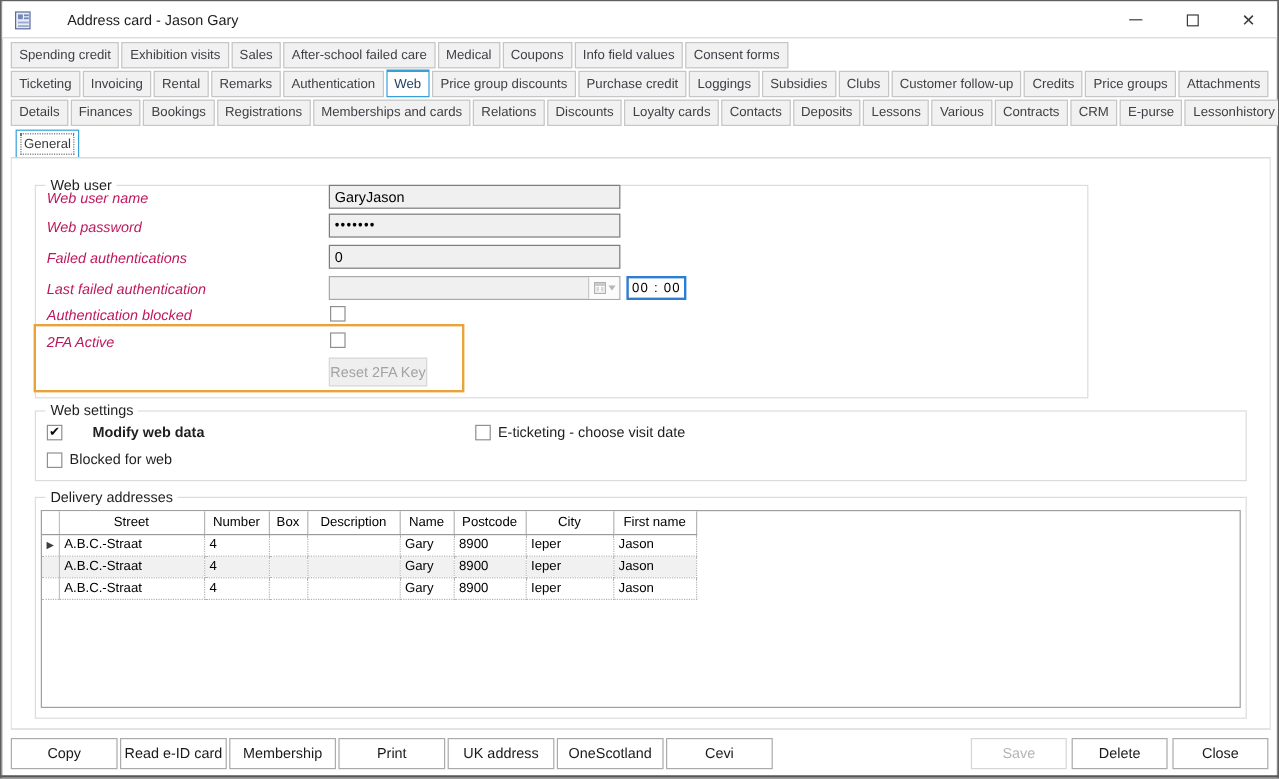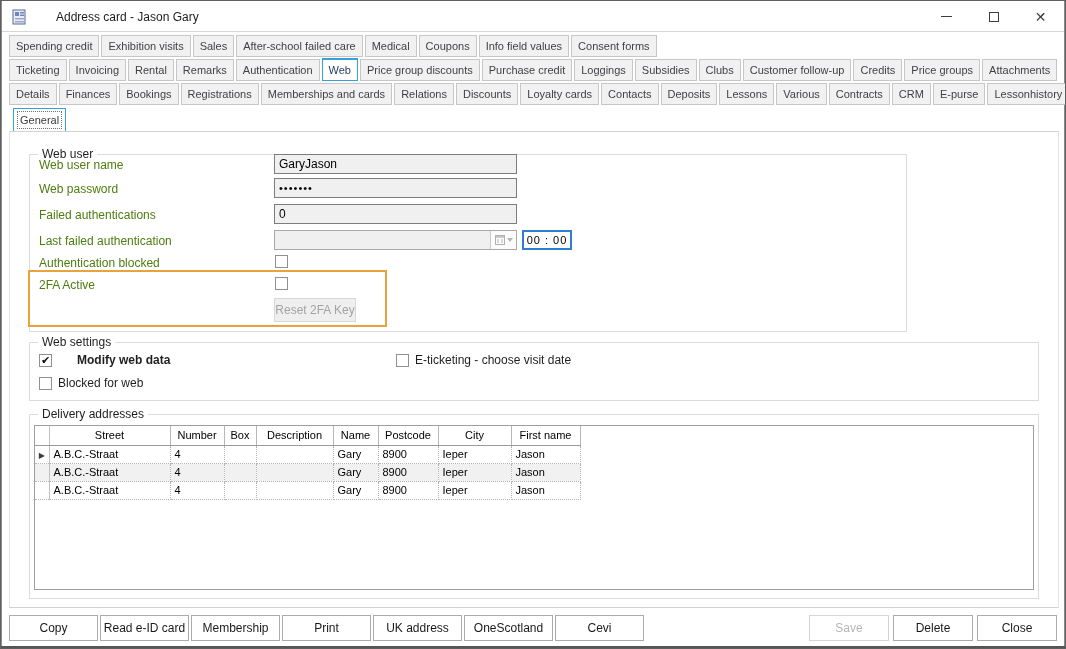--- a/index.html
+++ b/index.html
@@ -54,21 +54,21 @@
   .group { position:absolute; border:1px solid #dcdcdc; background:#fff; }
   .group-legend {
     position:absolute; top:-8px; left:8px; background:#fff; padding:0 4px;
     font-size:12px; color:#1f1f1f; line-height:14px;
   }
   .g-webuser  { left:28px; top:153px; width:878px; height:178px; }
   .g-websettings { left:28px; top:341px; width:1010px; height:59px; }
   .g-delivery { left:28px; top:413px; width:1010px; height:185px; }
 
   
-  .flabel { position:absolute; left:38px; font-size:12px; color:#4d7c0f; }
+  .flabel { position:absolute; left:38px; font-size:12px; color:#be185d;font-style:italic; }
   .finput {
     position:absolute; left:273px; width:243px; height:20px;
     background:#f0f0f0; border:1px solid #7d7d7d; font-size:12px; color:#000;
     padding:2px 4px; line-height:15px; overflow:hidden; white-space:nowrap;
   }
   .pw { letter-spacing:1px; font-size:11px; line-height:14px; }
 
   .datecombo {
     position:absolute; left:273px; width:243px; height:20px;
     background:#f0f0f0; border:1px solid #a9a9a9; display:flex;

